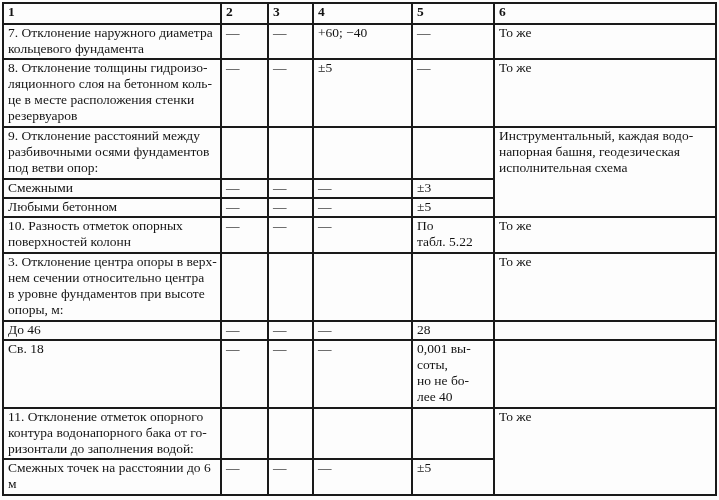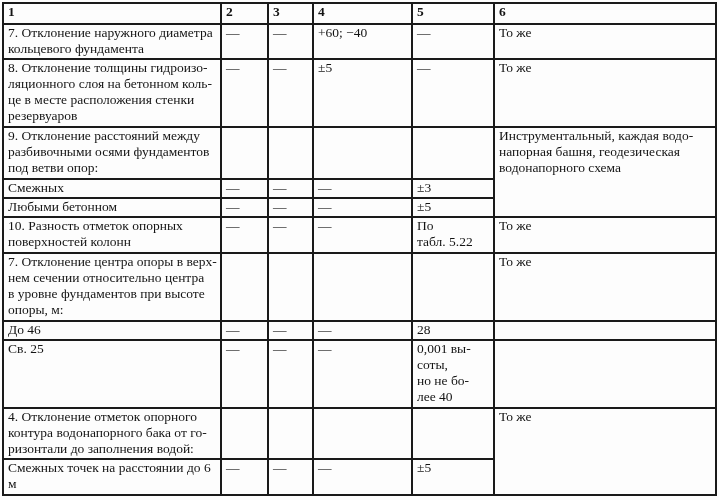--- a/index.html
+++ b/index.html
@@ -88,25 +88,25 @@
     <tr>
       <td>9. Отклонение расстояний между
 разбивочными осями фундаментов
 под ветви опор:</td>
       <td></td>
       <td></td>
       <td></td>
       <td></td>
       <td rowspan="3">Инструментальный, каждая водо-
 напорная башня, геодезическая
-водонапорного схема</td>
+исполнительная схема</td>
     </tr>
 
     <tr>
-      <td>Смежных</td>
+      <td>Смежными</td>
       <td>—</td>
       <td>—</td>
       <td>—</td>
       <td>±3</td>
     </tr>
 
     <tr>
       <td>Любыми бетонном</td>
       <td>—</td>
       <td>—</td>
@@ -119,54 +119,54 @@
 поверхностей колонн</td>
       <td>—</td>
       <td>—</td>
       <td>—</td>
       <td>По
 табл. 5.22</td>
       <td>То же</td>
     </tr>
 
     <tr>
-      <td>7. Отклонение центра опоры в верх-
+      <td>3. Отклонение центра опоры в верх-
 нем сечении относительно центра
 в уровне фундаментов при высоте
 опоры, м:</td>
       <td></td>
       <td></td>
       <td></td>
       <td></td>
       <td>То же</td>
     </tr>
 
     <tr>
       <td>До 46</td>
       <td>—</td>
       <td>—</td>
       <td>—</td>
       <td>28</td>
       <td></td>
     </tr>
 
     <tr>
-      <td>Св. 25</td>
+      <td>Св. 18</td>
       <td>—</td>
       <td>—</td>
       <td>—</td>
       <td>0,001 вы-
 соты,
 но не бо-
 лее 40</td>
       <td></td>
     </tr>
 
     <tr>
-      <td>4. Отклонение отметок опорного
+      <td>11. Отклонение отметок опорного
 контура водонапорного бака от го-
 ризонтали до заполнения водой:</td>
       <td></td>
       <td></td>
       <td></td>
       <td></td>
       <td rowspan="3">То же</td>
     </tr>
 
     <tr>

